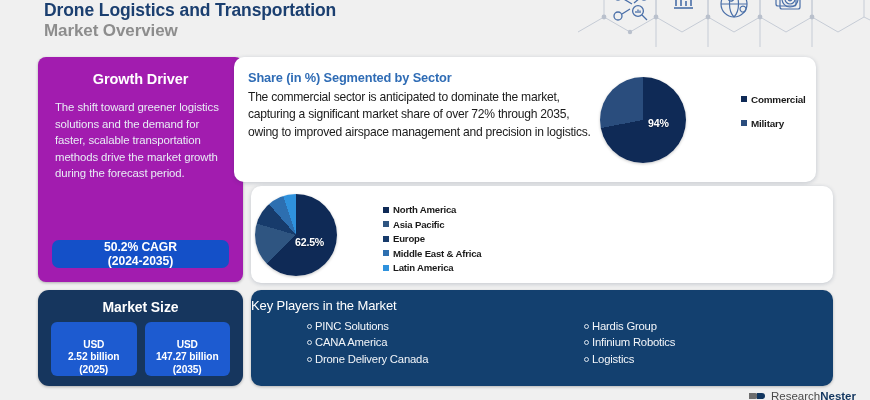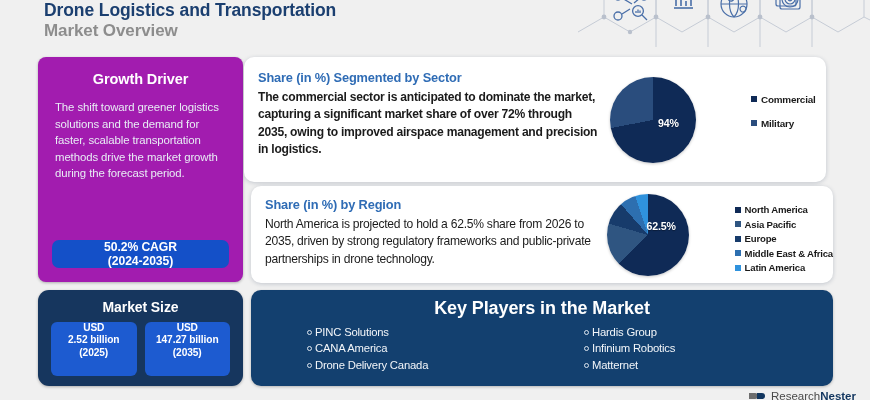--- a/index.html
+++ b/index.html
@@ -53,31 +53,31 @@
     background:#16365e; border-radius:11px;
     box-shadow:0 1px 3px rgba(0,0,0,.28);
   }
   .ms-title {
     color:#fff; font-size:14px; font-weight:bold; text-align:center;
     margin-top:9px; letter-spacing:-0.1px;
   }
   .ms-row { display:flex; gap:8px; padding:7px 13px 0 13px; }
   .ms-box {
     flex:1; background:#1d5bd0; border-radius:6px; height:54px;
-    display:flex; flex-direction:column; align-items:center; justify-content:flex-start;
+    display:flex; flex-direction:column; align-items:center; justify-content:flex-end;
     color:#fff; font-size:10.2px; font-weight:bold; line-height:12.4px;
     letter-spacing:-0.1px; text-align:center;
   }
 
   
   .wcard {
     position:absolute; background:#fff; border-radius:10px;
     box-shadow:0 1px 4px rgba(30,50,80,.22);
   }
-  #card-sector { left:244px; top:57px; width:582px; height:125px; }
+  #card-sector { left:234px; top:57px; width:582px; height:125px; }
   #card-region { left:251px; top:186px; width:582px; height:97px; }
 
   .wcard-head {
     color:#2f6cb5; font-size:12.8px; font-weight:bold;
     letter-spacing:-0.15px;
   }
   .wcard-body {
     color:#1b1b1b; font-size:12.1px; line-height:17.3px;
     letter-spacing:-0.25px;
   }
@@ -106,21 +106,21 @@
   #legend-sector .legend-tx { font-size:9.9px; }
   #legend-region .legend-row { margin-bottom:3.6px; }
 
   
   .kp-card {
     position:absolute; left:251px; top:290px; width:582px; height:96px;
     background:#13406f; border-radius:10px;
     box-shadow:0 1px 3px rgba(0,0,0,.25);
   }
   .kp-title {
-    color:#fff; font-size:18px; font-weight:bold; text-align:center;
+    color:#fff; font-size:13px; font-weight:normal; 
     margin-top:8px; letter-spacing:-0.1px;
   }
   .kp-cols { display:flex; padding:5px 0 0 28px; }
   .kp-col { width:300px;margin-left:28px; }
   .kp-item {
     color:#f2f5f9; font-size:11.3px; line-height:16.4px;
     letter-spacing:-0.2px; display:flex; align-items:baseline;
   }
   .kp-bullet {
     width:5px; height:5px; border:1.2px solid #dbe4ee; border-radius:50%;
@@ -227,21 +227,21 @@
         <span>147.27 billion</span>
         <span>(2035)</span>
       </div>
     </div>
   </div>
 
   <div class="wcard" id="card-sector">
     <div class="card-inner">
       <div class="card-text" style="width:360px;">
         <div class="wcard-head">Share (in %) Segmented by Sector</div>
-        <div class="wcard-body" style="margin-top:4px;font-weight:bold;">The commercial sector is anticipated to dominate the market, capturing a significant market share of over 72% through 2035, owing to improved airspace management and precision in logistics.</div>
+        <div class="wcard-body" style="margin-top:4px;">The commercial sector is anticipated to dominate the market, capturing a significant market share of over 72% through 2035, owing to improved airspace management and precision in logistics.</div>
       </div>
       <div class="card-viz" style="padding-left:6px;">
         <div class="pie" id="pie-sector" style="width: 86px; height: 86px; background: conic-gradient(rgb(15, 42, 86) 0deg, rgb(15, 42, 86) 259.2deg, rgb(42, 77, 125) 259.2deg, rgb(42, 77, 125) 360deg);">
           <span class="pie-label" id="pl-sector" style="left:48px;top:40px;">94%</span>
         </div>
         <div class="legend" id="legend-sector" style="margin-left:23px;margin-top:-4px;">
             <div class="legend-row">
               <span class="legend-sq" style="background: rgb(15, 42, 86);"></span>
               <span class="legend-tx">Commercial</span>
             </div>
@@ -249,27 +249,23 @@
               <span class="legend-sq" style="background: rgb(42, 77, 125);"></span>
               <span class="legend-tx">Military</span>
             </div>
           </div>
       </div>
     </div>
   </div>
 
   <div class="wcard" id="card-region">
     <div class="card-inner">
-      <div class="card-text" style="width:352px;">
-        <div class="wcard-head">Share (in %) by Region</div>
-        <div class="wcard-body" style="margin-top:4px;">North America is projected to hold a 62.5% share from 2026 to 2035, driven by strong regulatory frameworks and public-private partnerships in drone technology.</div>
-      </div>
       <div class="card-viz" style="padding-left:4px;">
         <div class="pie" id="pie-region" style="width: 82px; height: 82px; background: conic-gradient(rgb(15, 42, 86) 0deg, rgb(15, 42, 86) 225deg, rgb(47, 85, 129) 225deg, rgb(47, 85, 129) 286.2deg, rgb(23, 59, 107) 286.2deg, rgb(23, 59, 107) 318.6deg, rgb(45, 111, 176) 318.6deg, rgb(45, 111, 176) 342deg, rgb(47, 146, 221) 342deg, rgb(47, 146, 221) 360deg);">
-          <span class="pie-label" id="pl-region" style="left:40px;top:26px;">62.5%</span>
+          <span class="pie-label" id="pl-region" style="left:40px;top:42px;">62.5%</span>
         </div>
         <div class="legend" id="legend-region" style="margin-left:14px;margin-top:12px;">
             <div class="legend-row">
               <span class="legend-sq" style="background: rgb(15, 42, 86);"></span>
               <span class="legend-tx">North America</span>
             </div>
             <div class="legend-row">
               <span class="legend-sq" style="background: rgb(47, 85, 129);"></span>
               <span class="legend-tx">Asia Pacific</span>
             </div>
@@ -311,21 +307,21 @@
           <div class="kp-item">
             <span class="kp-bullet"></span>
             <span>Hardis Group</span>
           </div>
           <div class="kp-item">
             <span class="kp-bullet"></span>
             <span>Infinium Robotics</span>
           </div>
           <div class="kp-item">
             <span class="kp-bullet"></span>
-            <span>Matternet</span>
+            <span>Logistics</span>
           </div>
         </div>
     </div>
   </div>
 
   <div class="footer-line">
     <span class="footer-tx">Website: www.researchnester.com    |    Email: info@researchnester.com    |    Contact: +1 646 586 9123  |</span>
   </div>
   <div class="footer-logo">
     <svg class="fl-mark" viewBox="0 0 19 8">

